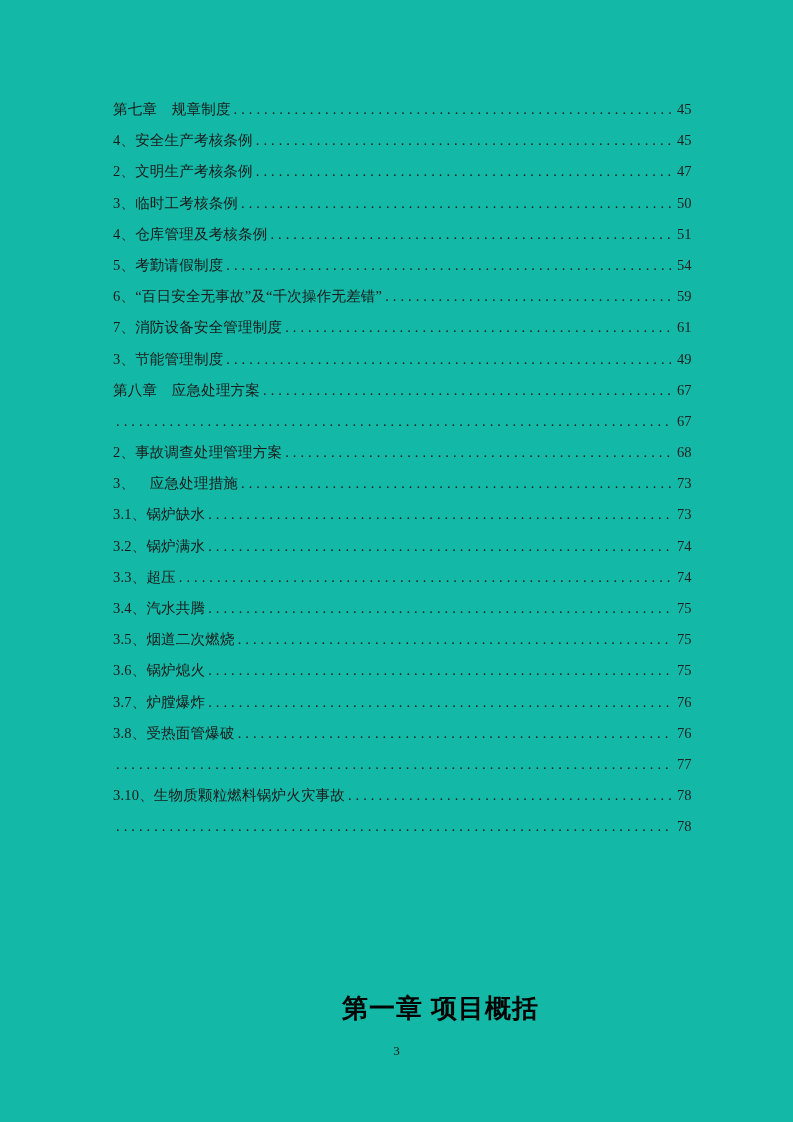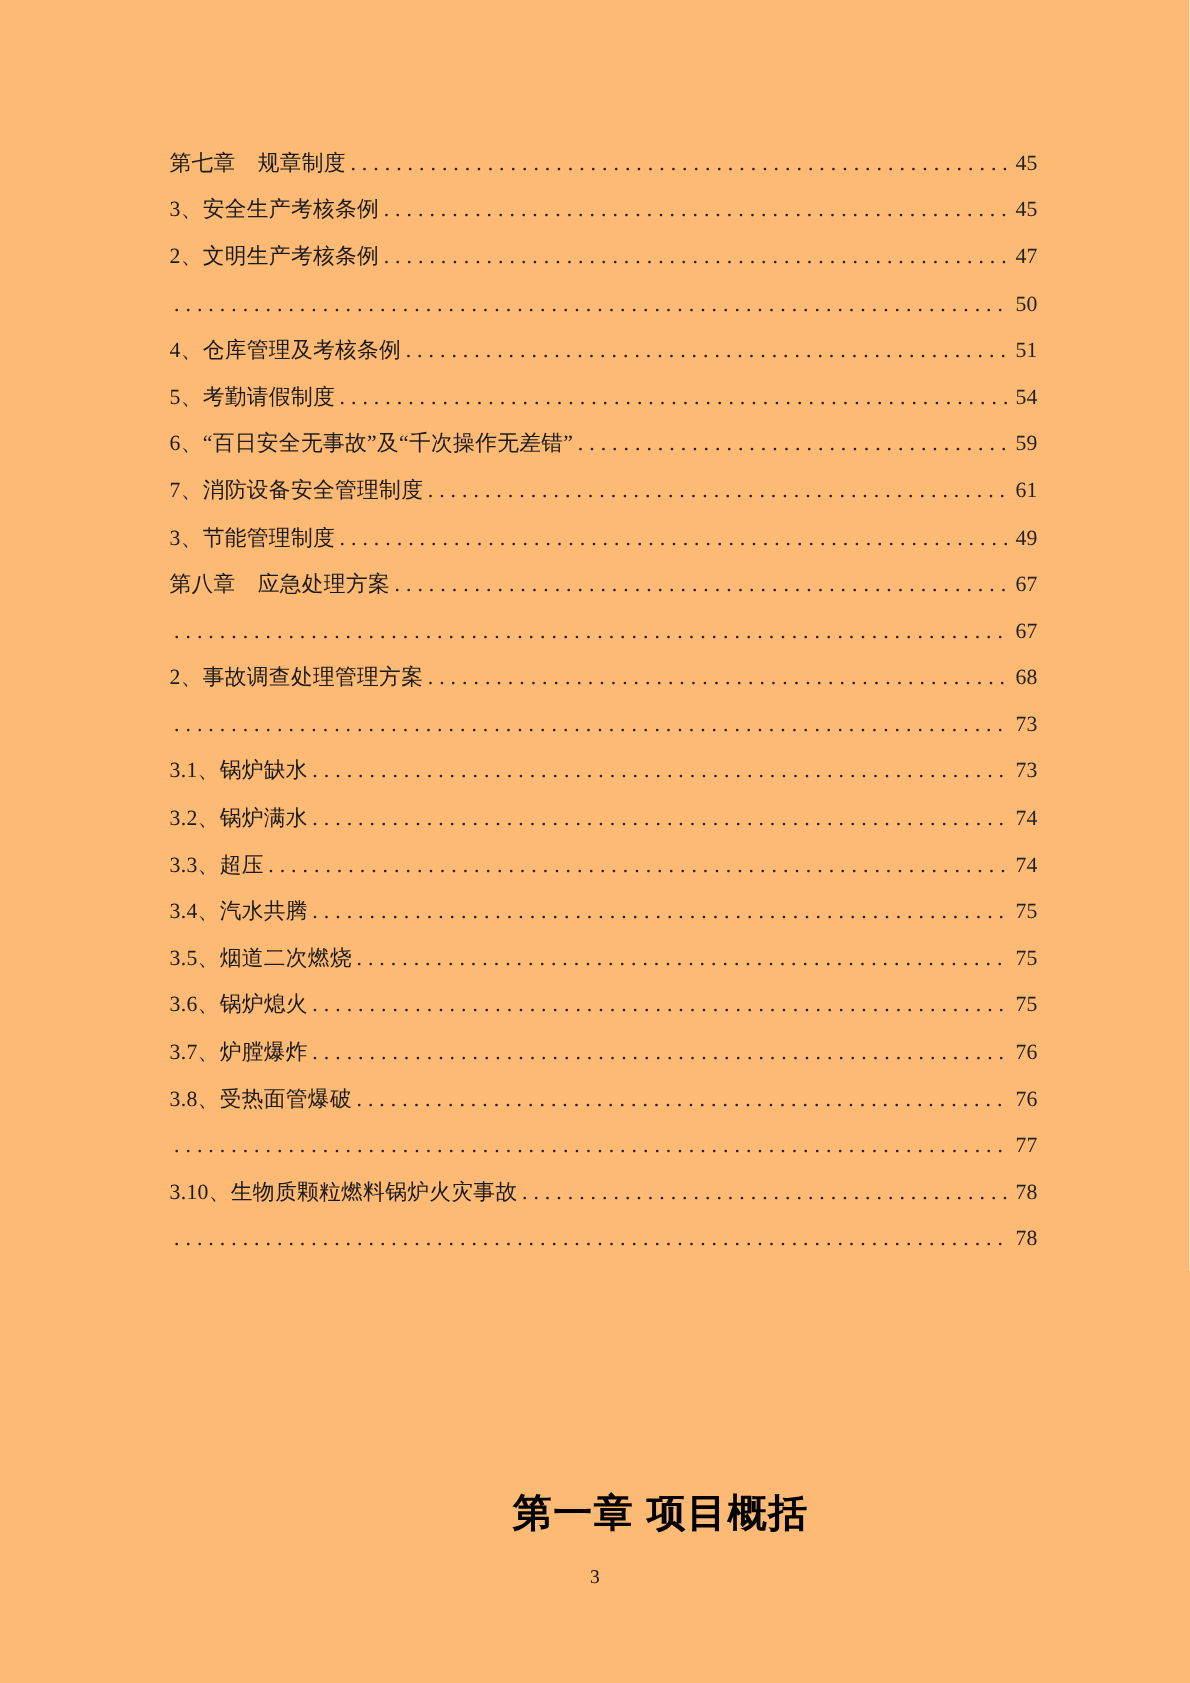--- a/index.html
+++ b/index.html
@@ -4,21 +4,21 @@
 <style>
   html, body {
     margin: 0;
     padding: 0;
     background: #ffffff;
   }
   .page {
     position: relative;
     width: 793px;
     height: 1122px;
-    background: #fdba74;
+    background: #14b8a6;
     overflow: hidden;
     font-family: "Liberation Serif", "DejaVu Serif", serif;
     color: #1a1a1a;
   }
   .toc {
     position: absolute;
     top: 94px;
     left: 113px;
     width: 582px;
   }
@@ -82,32 +82,33 @@
 <div class="page">
 
   <div class="toc">
     <div class="toc-row">
       <span class="toc-title">第七章　规章制度</span>
       <span class="toc-leader">........................................................................................................................................................................................................</span>
       <span class="toc-page">45</span>
     </div>
 
     <div class="toc-row">
-      <span class="toc-title">3、安全生产考核条例</span>
+      <span class="toc-title">4、安全生产考核条例</span>
       <span class="toc-leader">........................................................................................................................................................................................................</span>
       <span class="toc-page">45</span>
     </div>
 
     <div class="toc-row">
       <span class="toc-title">2、文明生产考核条例</span>
       <span class="toc-leader">........................................................................................................................................................................................................</span>
       <span class="toc-page">47</span>
     </div>
 
     <div class="toc-row">
+      <span class="toc-title">3、临时工考核条例</span>
       <span class="toc-leader">........................................................................................................................................................................................................</span>
       <span class="toc-page">50</span>
     </div>
 
     <div class="toc-row">
       <span class="toc-title">4、仓库管理及考核条例</span>
       <span class="toc-leader">........................................................................................................................................................................................................</span>
       <span class="toc-page">51</span>
     </div>
 
@@ -146,20 +147,21 @@
       <span class="toc-page">67</span>
     </div>
 
     <div class="toc-row">
       <span class="toc-title">2、事故调查处理管理方案</span>
       <span class="toc-leader">........................................................................................................................................................................................................</span>
       <span class="toc-page">68</span>
     </div>
 
     <div class="toc-row">
+      <span class="toc-title">3、　应急处理措施</span>
       <span class="toc-leader">........................................................................................................................................................................................................</span>
       <span class="toc-page">73</span>
     </div>
 
     <div class="toc-row">
       <span class="toc-title">3.1、锅炉缺水</span>
       <span class="toc-leader">........................................................................................................................................................................................................</span>
       <span class="toc-page">73</span>
     </div>
 

